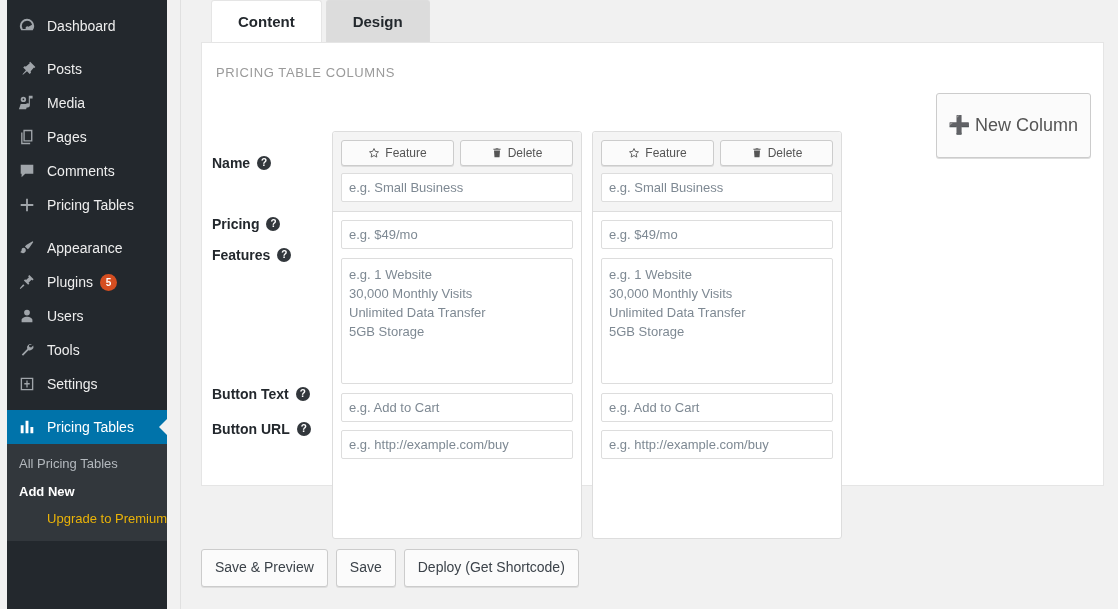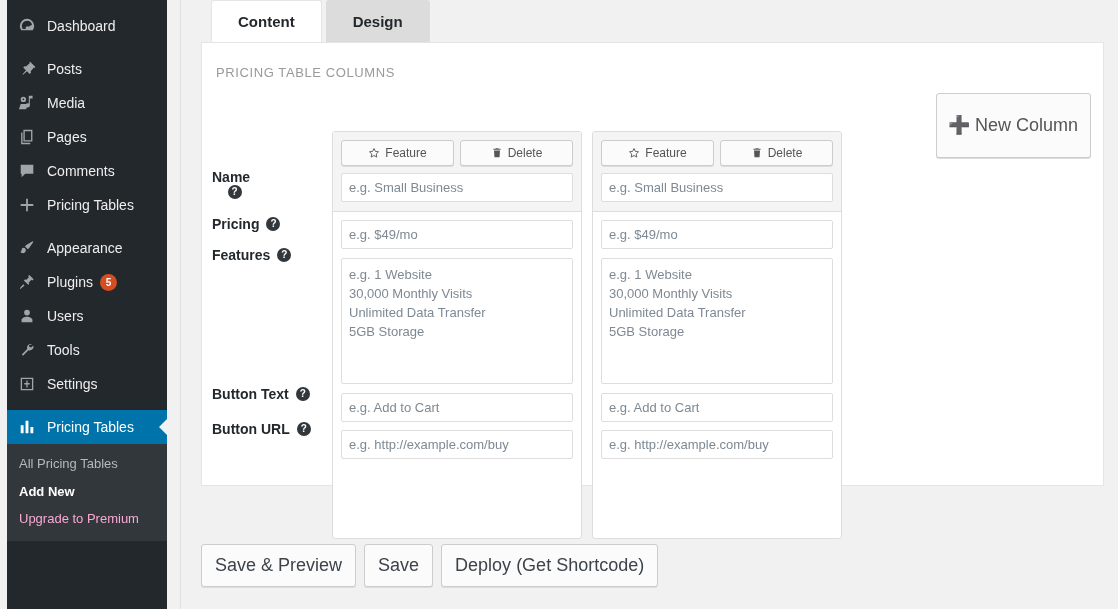--- a/index.html
+++ b/index.html
@@ -44,21 +44,21 @@
     min-width:17px; height:17px; padding:0 5px; margin-left:7px;
     background:#d54e21; color:#fff; border-radius:10px;
     font-size:10px; font-weight:bold; line-height:17px;
   }
   .submenu { background:#32373c; padding:6px 0 8px 0; }
   .submenu-item {
     padding:5px 0 5px 12px; font-size:13px; color:#b4b9be; cursor:pointer;
     line-height:1.35;
   }
   .submenu-item.current { color:#fff; font-weight:bold; }
-  .submenu-item.upgrade { color:#f9a8d4; }
+  .submenu-item.upgrade { color:#eab308;text-align:right; }
 
   
   #panel {
     position:absolute; left:180px; top:0; right:0; bottom:0;
     background:#f1f1f1; border-left:1px solid #e0e0e0;
   }
   .panel-head {
     position:relative; height:40px; padding:11px 0 0 14px;
     font-size:14px; font-weight:bold; color:#23282d;
   }
@@ -103,21 +103,21 @@
     position:absolute; left:10px; top:0; width:125px;
     font-size:14px; font-weight:bold; color:#23282d;
   }
   .lbl { position:absolute; display:flex; align-items:center; white-space:nowrap; }
   .help {
     display:inline-flex; align-items:center; justify-content:center;
     width:14px; height:14px; border-radius:50%;
     background:#32373c; color:#fff; font-size:10px; font-weight:bold;
     margin-left:7px; cursor:pointer; line-height:1;
   }
-  .lbl-name    { top:38px;flex-direction:column; }
+  .lbl-name    { top:24px; }
   .lbl-pricing { top:85px; }
   .lbl-feat    { top:116px;justify-content:center; }
   .lbl-btxt    { top:255px; }
   .lbl-burl    { top:290px; }
 
   .col-card {
     position:absolute; top:0; width:250px; height:408px;
     background:#fff; border:1px solid #ddd; border-radius:3px;
   }
   .col-card.c1 { left:130px; }
@@ -142,21 +142,21 @@
   }
   .fld::placeholder { color:#7e8993; opacity:1; }
   .card-body { padding:8px; }
   .body-gap { height:9px; }
   .fld.area {
     height:126px; resize:none; line-height:1.45; padding:7px;
   }
 
   
   .footer { position:absolute; left:20px; bottom:22px; display:flex; gap:8px; }
-  .footer .btn { padding:8px 13px; font-size:18px; color:#3c434a; }
+  .footer .btn { padding:8px 13px; font-size:14px; color:#3c434a; }
 </style>
 </head>
 <body>
 
 <div id="adminmenu">
 
   <div style="height:9px"></div>
 
   <div class="menu-item">
     <span class="mi-icon">

